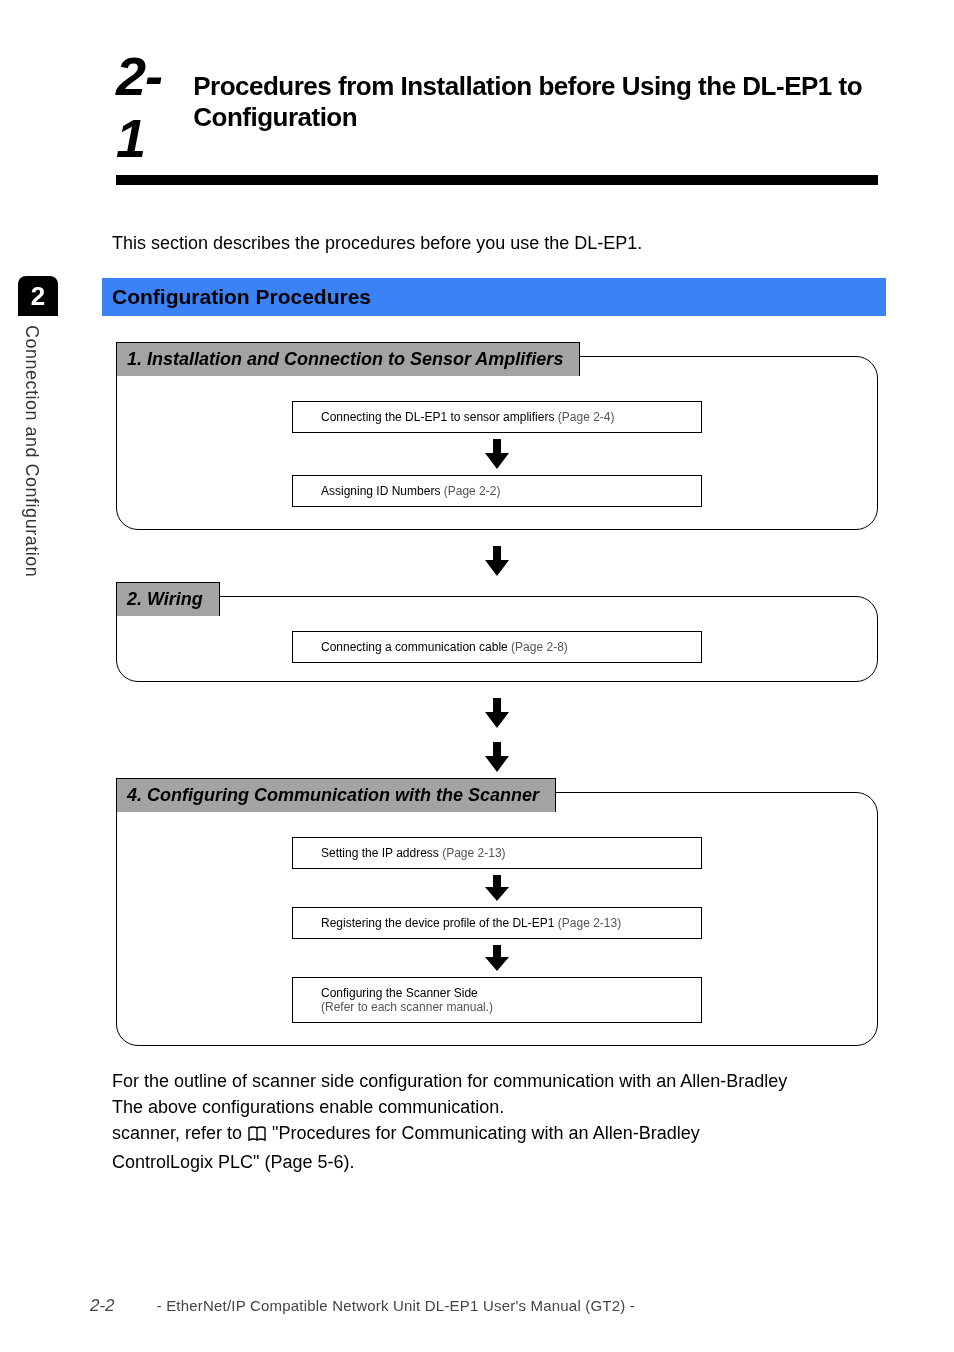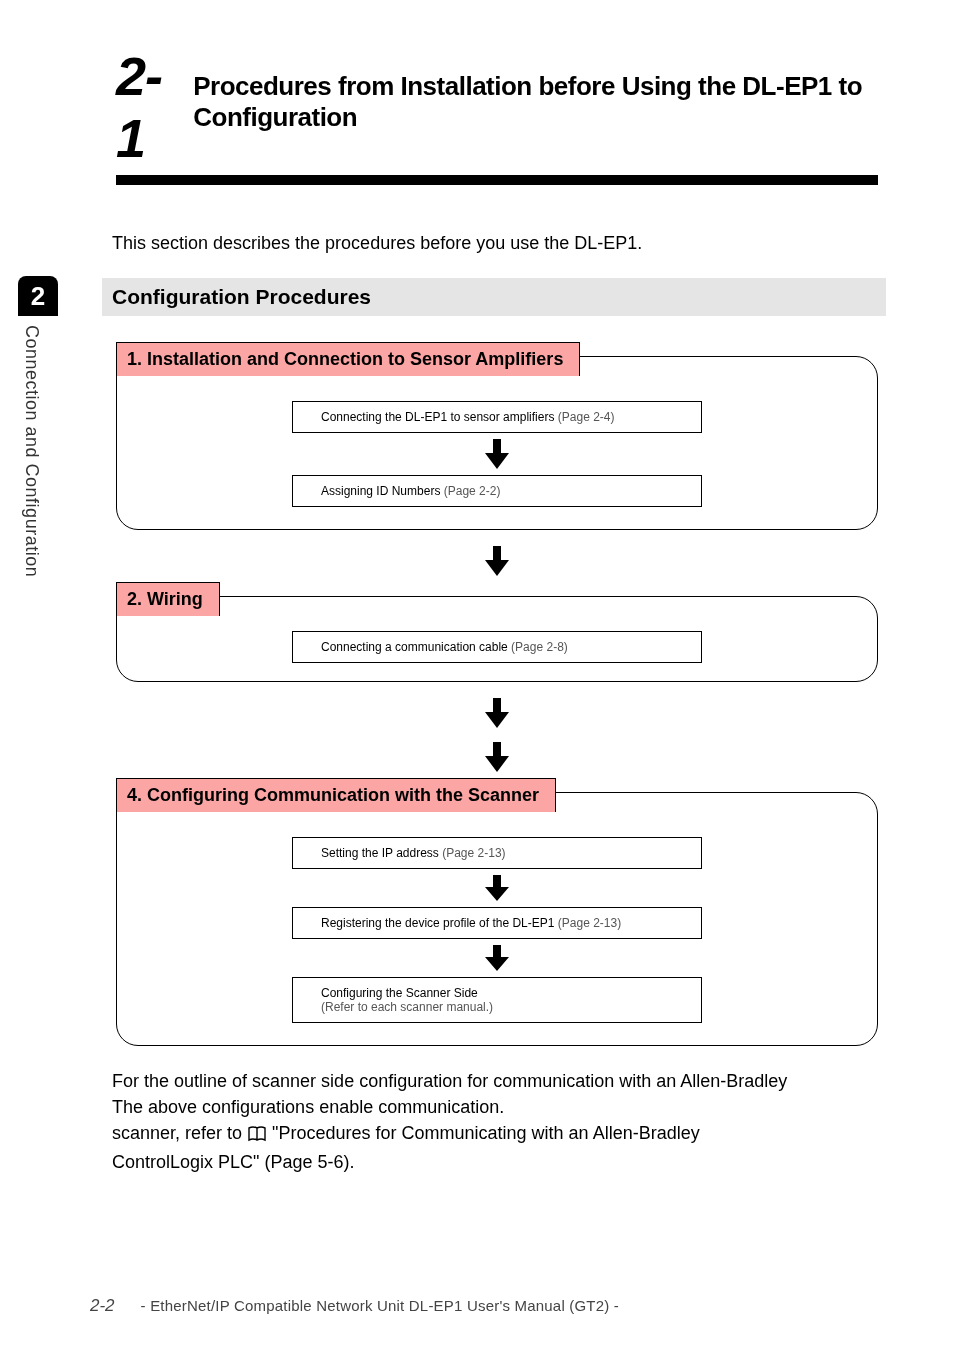--- a/index.html
+++ b/index.html
@@ -33,21 +33,21 @@
     font-size: 26px;
     font-weight: bold;
     letter-spacing: -0.5px;
   }
   .intro-text {
     font-size: 18px;
     margin-bottom: 24px;
     margin-left: -4px;
   }
   .subsection-bar {
-    background: #e5e5e5;
+    background: #3b82f6;
     font-size: 21px;
     font-weight: bold;
     padding: 7px 10px;
     margin-bottom: 40px;
     margin-left: -14px;
     margin-right: -8px;
   }
 
   
   .side-tab {
@@ -81,26 +81,27 @@
   .group {
     position: relative;
     border: 1px solid #000;
     border-radius: 0 22px 22px 22px;
     margin-bottom: 22px;
   }
   .group-label {
     position: absolute;
     top: -15px;
     left: -1px;
-    background: #fca5a5;
+    background: #a3a3a3;
     border: 1px solid #000;
     border-bottom: none;
     font-weight: bold;
     font-size: 18px;
     padding: 6px 16px 6px 10px;
+    font-style: italic;
   }
   .group-body {
     padding: 44px 24px 22px 24px;
     display: flex;
     flex-direction: column;
     align-items: center;
   }
   .group-body.tight { padding-top: 34px; padding-bottom: 18px; align-items: center; }
   .step-box {
     border: 1px solid #000;
@@ -127,21 +128,21 @@
   .book-icon { display: inline-block; vertical-align: -3px; }
 
   .footer {
     position: absolute;
     left: 90px;
     right: 76px;
     bottom: 36px;
     font-size: 15px;
     display: flex;
     align-items: baseline;
-    gap: 26px;
+    gap: 42px;
     color: #444;
   }
   .footer .pnum { font-style: italic; font-size: 17px; }
   .footer .ftitle { letter-spacing: 0.2px; }
 </style>
 </head>
 <body>
 
 <div class="side-tab">2</div>
 <div class="side-label">Connection and Configuration</div>

